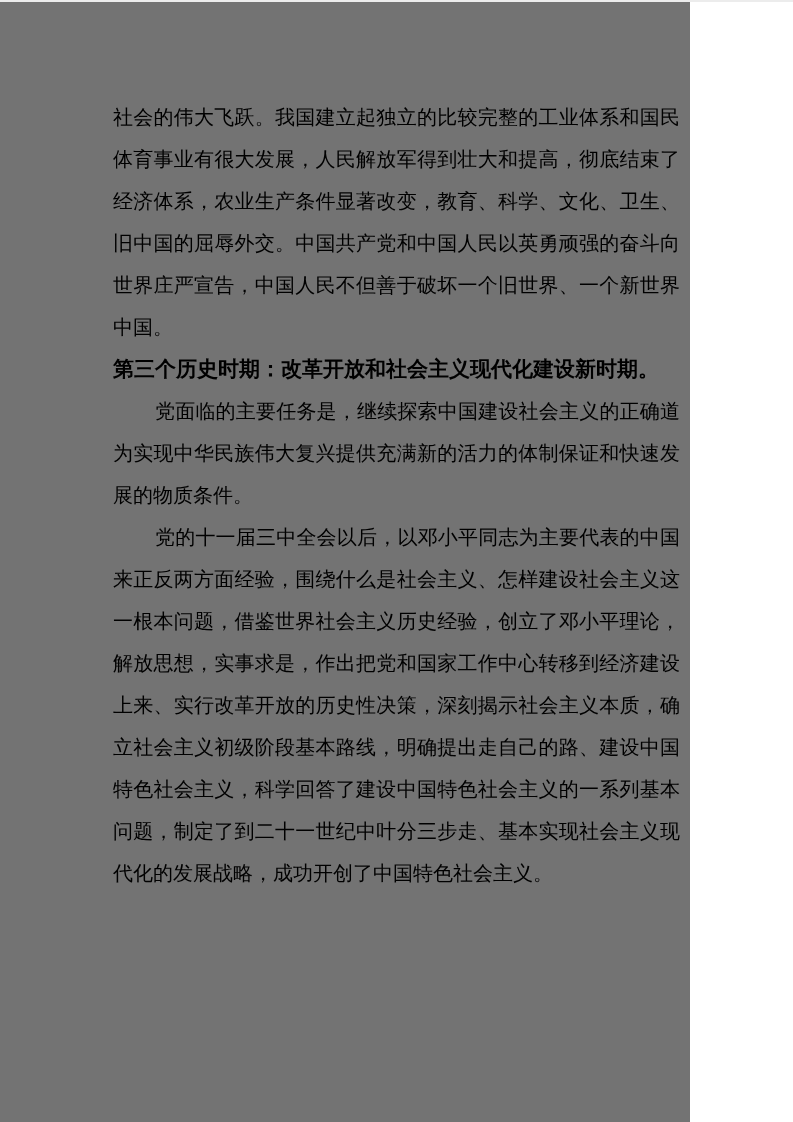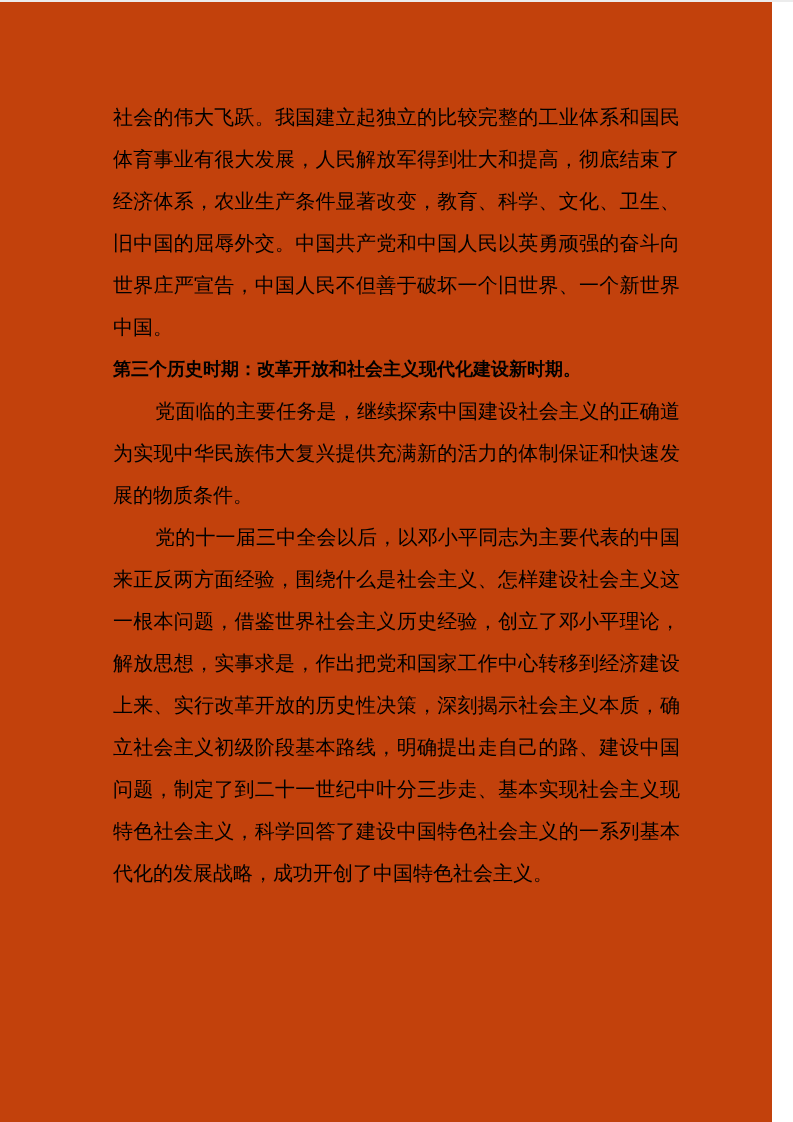--- a/index.html
+++ b/index.html
@@ -11,24 +11,23 @@
     width: 793px;
     height: 1122px;
     position: relative;
     overflow: hidden;
     font-family: "Liberation Serif", "DejaVu Serif", serif;
     color: #000000;
   }
   .page {
     position: absolute;
     left: 0; top: 0;
-    width: 747px;
+    width: 690px;
     height: 1122px;
-    background: #c2410c;
-    padding-left: 25px;
+    background: #737373;
   }
   .top-edge {
     position: absolute;
     left: 0; top: 0;
     width: 793px;
     height: 2px;
     background: #ececec;
   }
   .content {
     position: absolute;
@@ -50,21 +49,21 @@
     letter-spacing: 0;
   }
   .line.last {
     text-align-last: left;
   }
   .line.indent {
     text-indent: 42px;
   }
   .line.heading {
     font-weight: bold;
-    font-size: 18px;
+    font-size: 21px;
     text-align-last: left;
   }
 </style>
 </head>
 <body>
 
 <div class="page">
   <div class="top-edge"></div>
   <div class="content">
       <div class="paragraph">
@@ -83,18 +82,18 @@
         <div class="line">为实现中华民族伟大复兴提供充满新的活力的体制保证和快速发</div>
         <div class="line last">展的物质条件。</div>
       </div>
       <div class="paragraph">
         <div class="line indent">党的十一届三中全会以后，以邓小平同志为主要代表的中国</div>
         <div class="line">来正反两方面经验，围绕什么是社会主义、怎样建设社会主义这</div>
         <div class="line">一根本问题，借鉴世界社会主义历史经验，创立了邓小平理论，</div>
         <div class="line">解放思想，实事求是，作出把党和国家工作中心转移到经济建设</div>
         <div class="line">上来、实行改革开放的历史性决策，深刻揭示社会主义本质，确</div>
         <div class="line">立社会主义初级阶段基本路线，明确提出走自己的路、建设中国</div>
+        <div class="line">特色社会主义，科学回答了建设中国特色社会主义的一系列基本</div>
         <div class="line">问题，制定了到二十一世纪中叶分三步走、基本实现社会主义现</div>
-        <div class="line">特色社会主义，科学回答了建设中国特色社会主义的一系列基本</div>
         <div class="line last">代化的发展战略，成功开创了中国特色社会主义。</div>
       </div>
     </div>
 </div>
 
 </body></html>

